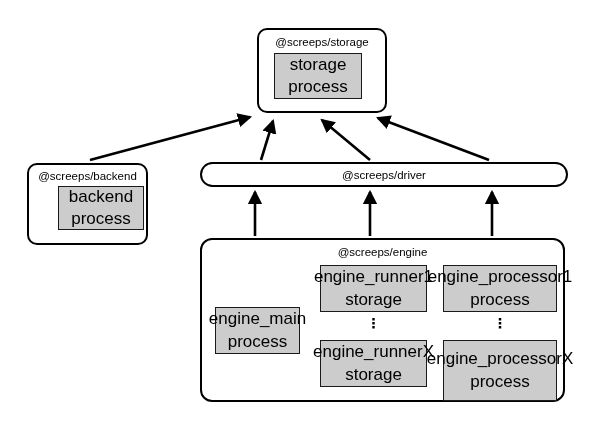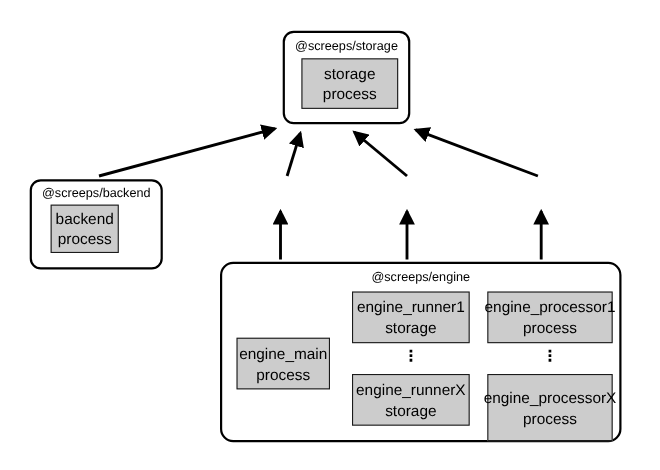--- a/index.html
+++ b/index.html
@@ -39,32 +39,32 @@
   }
   .process-box {
     position: absolute;
     background: #cccccc;
     border: 1px solid #1a1a1a;
     box-sizing: border-box;
     display: flex;
     align-items: center;
     justify-content: center;
     text-align: center;
-    font-size: 14px;
+    font-size: 17px;
     line-height: 1.3;
     color: #000000;
     white-space: pre-line;
   }
-  .node-storage   { left: 257px; top: 28px;  width: 116px; height: 85px; border-radius: 10px; }
+  .node-storage   { left: 257px; top: 28px;  width: 130px; height: 85px; border-radius: 10px; }
   .storage-label  { top: 6px; }
   .storage-proc   { left: 15px; top: 23px; width: 88px; height: 46px; }
 
   .node-backend   { left: 27px;  top: 163px; width: 121px; height: 82px; border-radius: 10px; }
   .backend-label  { top: 5px; }
-  .backend-proc   { left: 17px; top: 21px; width: 62px; height: 44px; }
+  .backend-proc   { left: 29px; top: 21px; width: 86px; height: 44px; }
 
   .node-driver    { left: 200px; top: 162px; width: 368px; height: 25px; border-radius: 13px;
                     display: flex; align-items: center; justify-content: center; }
   .driver-label   { position: static; }
 
   .node-engine    { left: 200px; top: 238px; width: 365px; height: 164px; border-radius: 12px; }
   .engine-label   { top: 6px; }
   .proc-main       { left: 13px;  top: 25px;  width: 85px;  height: 47px; margin-top: 42px; }
   .proc-runner1    { left: 118px; top: 25px;  width: 107px; height: 47px; }
   .proc-processor1 { left: 241px; top: 25px;  width: 114px; height: 47px; }
@@ -109,20 +109,23 @@
     <div class="process-box storage-proc">storage
 process</div>
   </div>
 
   <div class="node node-backend">
     <div class="node-label backend-label">@screeps/backend</div>
     <div class="process-box backend-proc">backend
 process</div>
   </div>
 
+  <div class="node node-driver">
+    <div class="node-label driver-label">@screeps/driver</div>
+  </div>
 
   <div class="node node-engine">
     <div class="node-label engine-label">@screeps/engine</div>
     <div class="process-box proc-main">engine_main
 process</div>
     <div class="process-box proc-runner1">engine_runner1
 storage</div>
     <div class="process-box proc-processor1">engine_processor1
 process</div>
     <div class="ellipsis ellipsis-runner">⋮</div>

